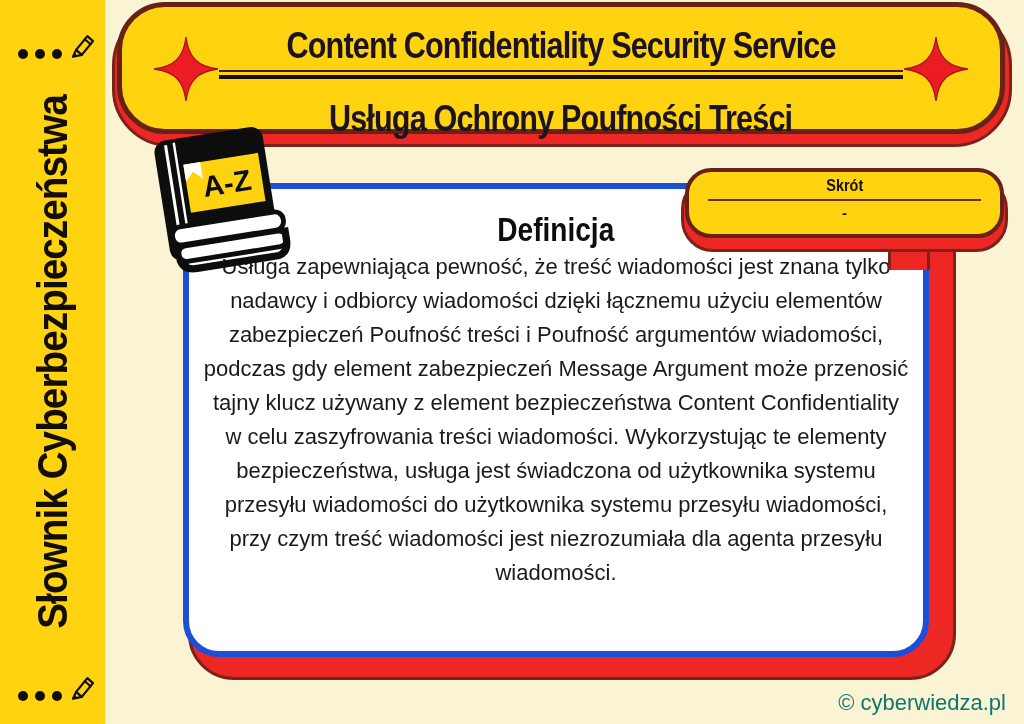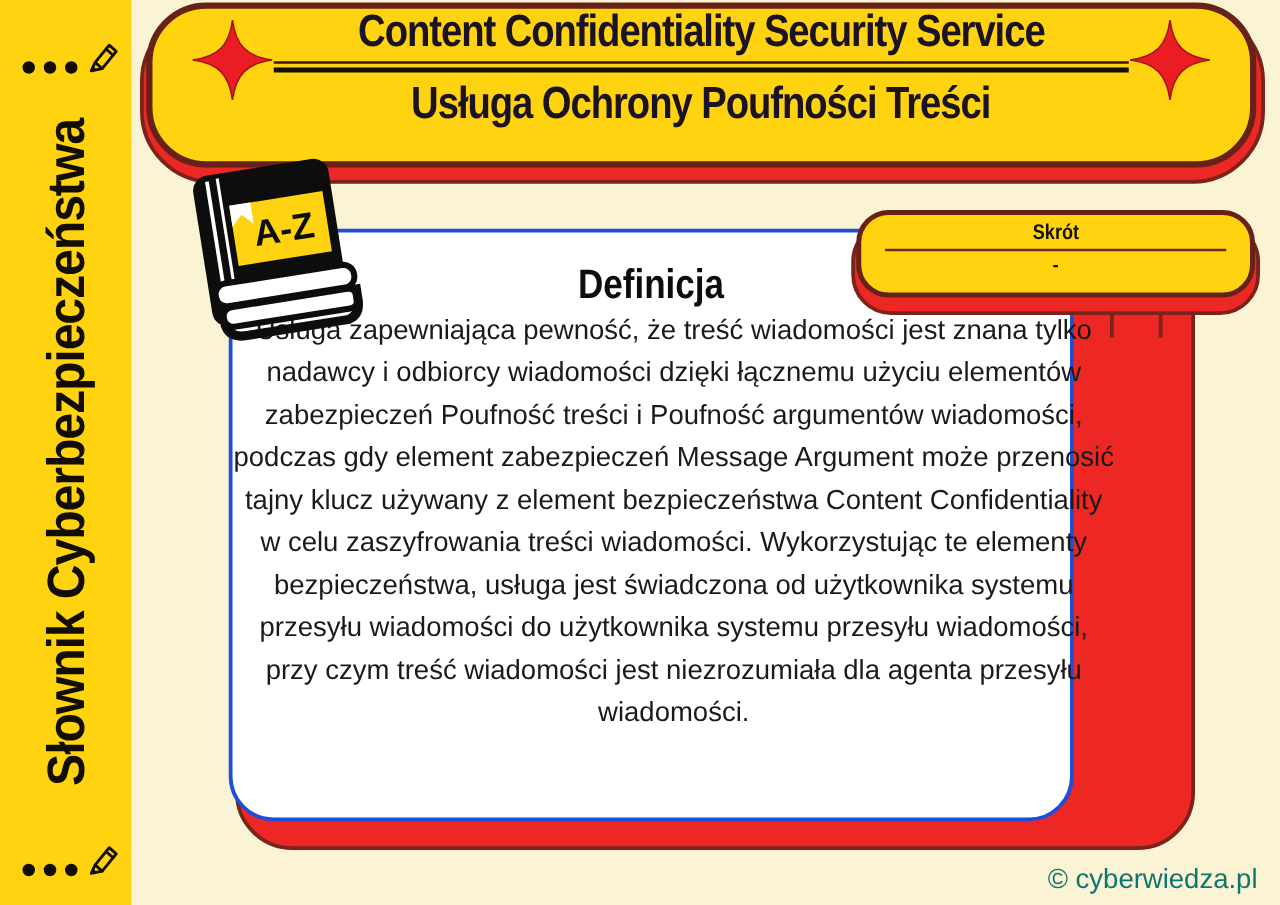--- a/index.html
+++ b/index.html
@@ -27,42 +27,42 @@
   .header-yellow{position:absolute;left:117px;top:2px;width:888px;height:132px;
     background:#FFD30F;border:5px solid #662216;border-radius:48px;box-sizing:border-box;z-index:5;}
   .header-inner{position:relative;width:100%;height:100%;}
   .hdr-star{position:absolute;top:6px;z-index:6;}
   .hdr-star.left{left:32px;}
   .hdr-star.right{right:32px;}
   .title-en,.title-pl{
     text-align:center;font-weight:bold;font-size:36px;letter-spacing:-1px;color:#1b1322;
     line-height:1.0;margin:0;
   }
-  .title-en{padding-top:0;}
-  .title-pl{padding-top:6px;}
+  .title-en{padding-top:0;margin-top:21px;}
+  .title-pl{padding-top:22px;}
   .condense{display:inline-block;transform:scaleX(0.85);transform-origin:center;white-space:nowrap;}
   .hdr-divider{width:78%;margin:6px auto 0 auto;}
   .hdr-divider .l1{border-top:2px solid #44150C;}
   .hdr-divider .l2{margin-top:3px;height:4px;background:#140F08;}
   
   .skrot-red{position:absolute;left:681px;top:177px;width:327px;height:75px;
     background:#EC2724;border:3px solid #7A231A;border-radius:32px;box-sizing:border-box;z-index:8;}
   .skrot-stub{position:absolute;left:888px;top:235px;width:42px;height:35px;
     background:#EC2724;border-left:3px solid #7A231A;border-right:3px solid #7A231A;box-sizing:border-box;z-index:7;}
   .skrot-yellow{position:absolute;left:685px;top:168px;width:319px;height:70px;
     background:#FFD30F;border:4px solid #662216;border-radius:26px;box-sizing:border-box;z-index:9;
     display:flex;flex-direction:column;align-items:center;}
   .skrot-label{font-size:17px;font-weight:bold;margin-top:5px;line-height:1.1;color:#14100a;}
   .skrot-line{width:88%;border-top:2px solid #6B2A1B;margin-top:3px;}
   .skrot-value{font-size:15px;font-weight:bold;margin-top:3px;color:#14100a;}
   
   .card-red{position:absolute;left:188px;top:190px;width:768px;height:490px;
     background:#EC2724;border:3px solid #7A231A;border-radius:46px;box-sizing:border-box;z-index:2;}
-  .card-white{position:absolute;left:183px;top:183px;width:676px;height:474px;
-    background:#ffffff;border:3px solid #1d4ed8;border-radius:36px;box-sizing:border-box;z-index:3;}
+  .card-white{position:absolute;left:183px;top:183px;width:746px;height:474px;
+    background:#ffffff;border:6px solid #1d4ed8;border-radius:36px;box-sizing:border-box;z-index:3;}
   .def-heading{text-align:center;font-size:33px;font-weight:bold;margin-top:24px;line-height:1.0;color:#0d0d0d;}
   .def-body{
     width:706px;margin:4px auto 0 auto;text-align:center;
     font-size:22px;line-height:34px;color:#1a1a1a;
   }
   
   .book{position:absolute;left:146px;top:130px;z-index:10;transform:rotate(-9deg);}
   
   .footer{position:absolute;right:18px;bottom:8px;font-size:22px;color:#0f766e;}
 </style>

